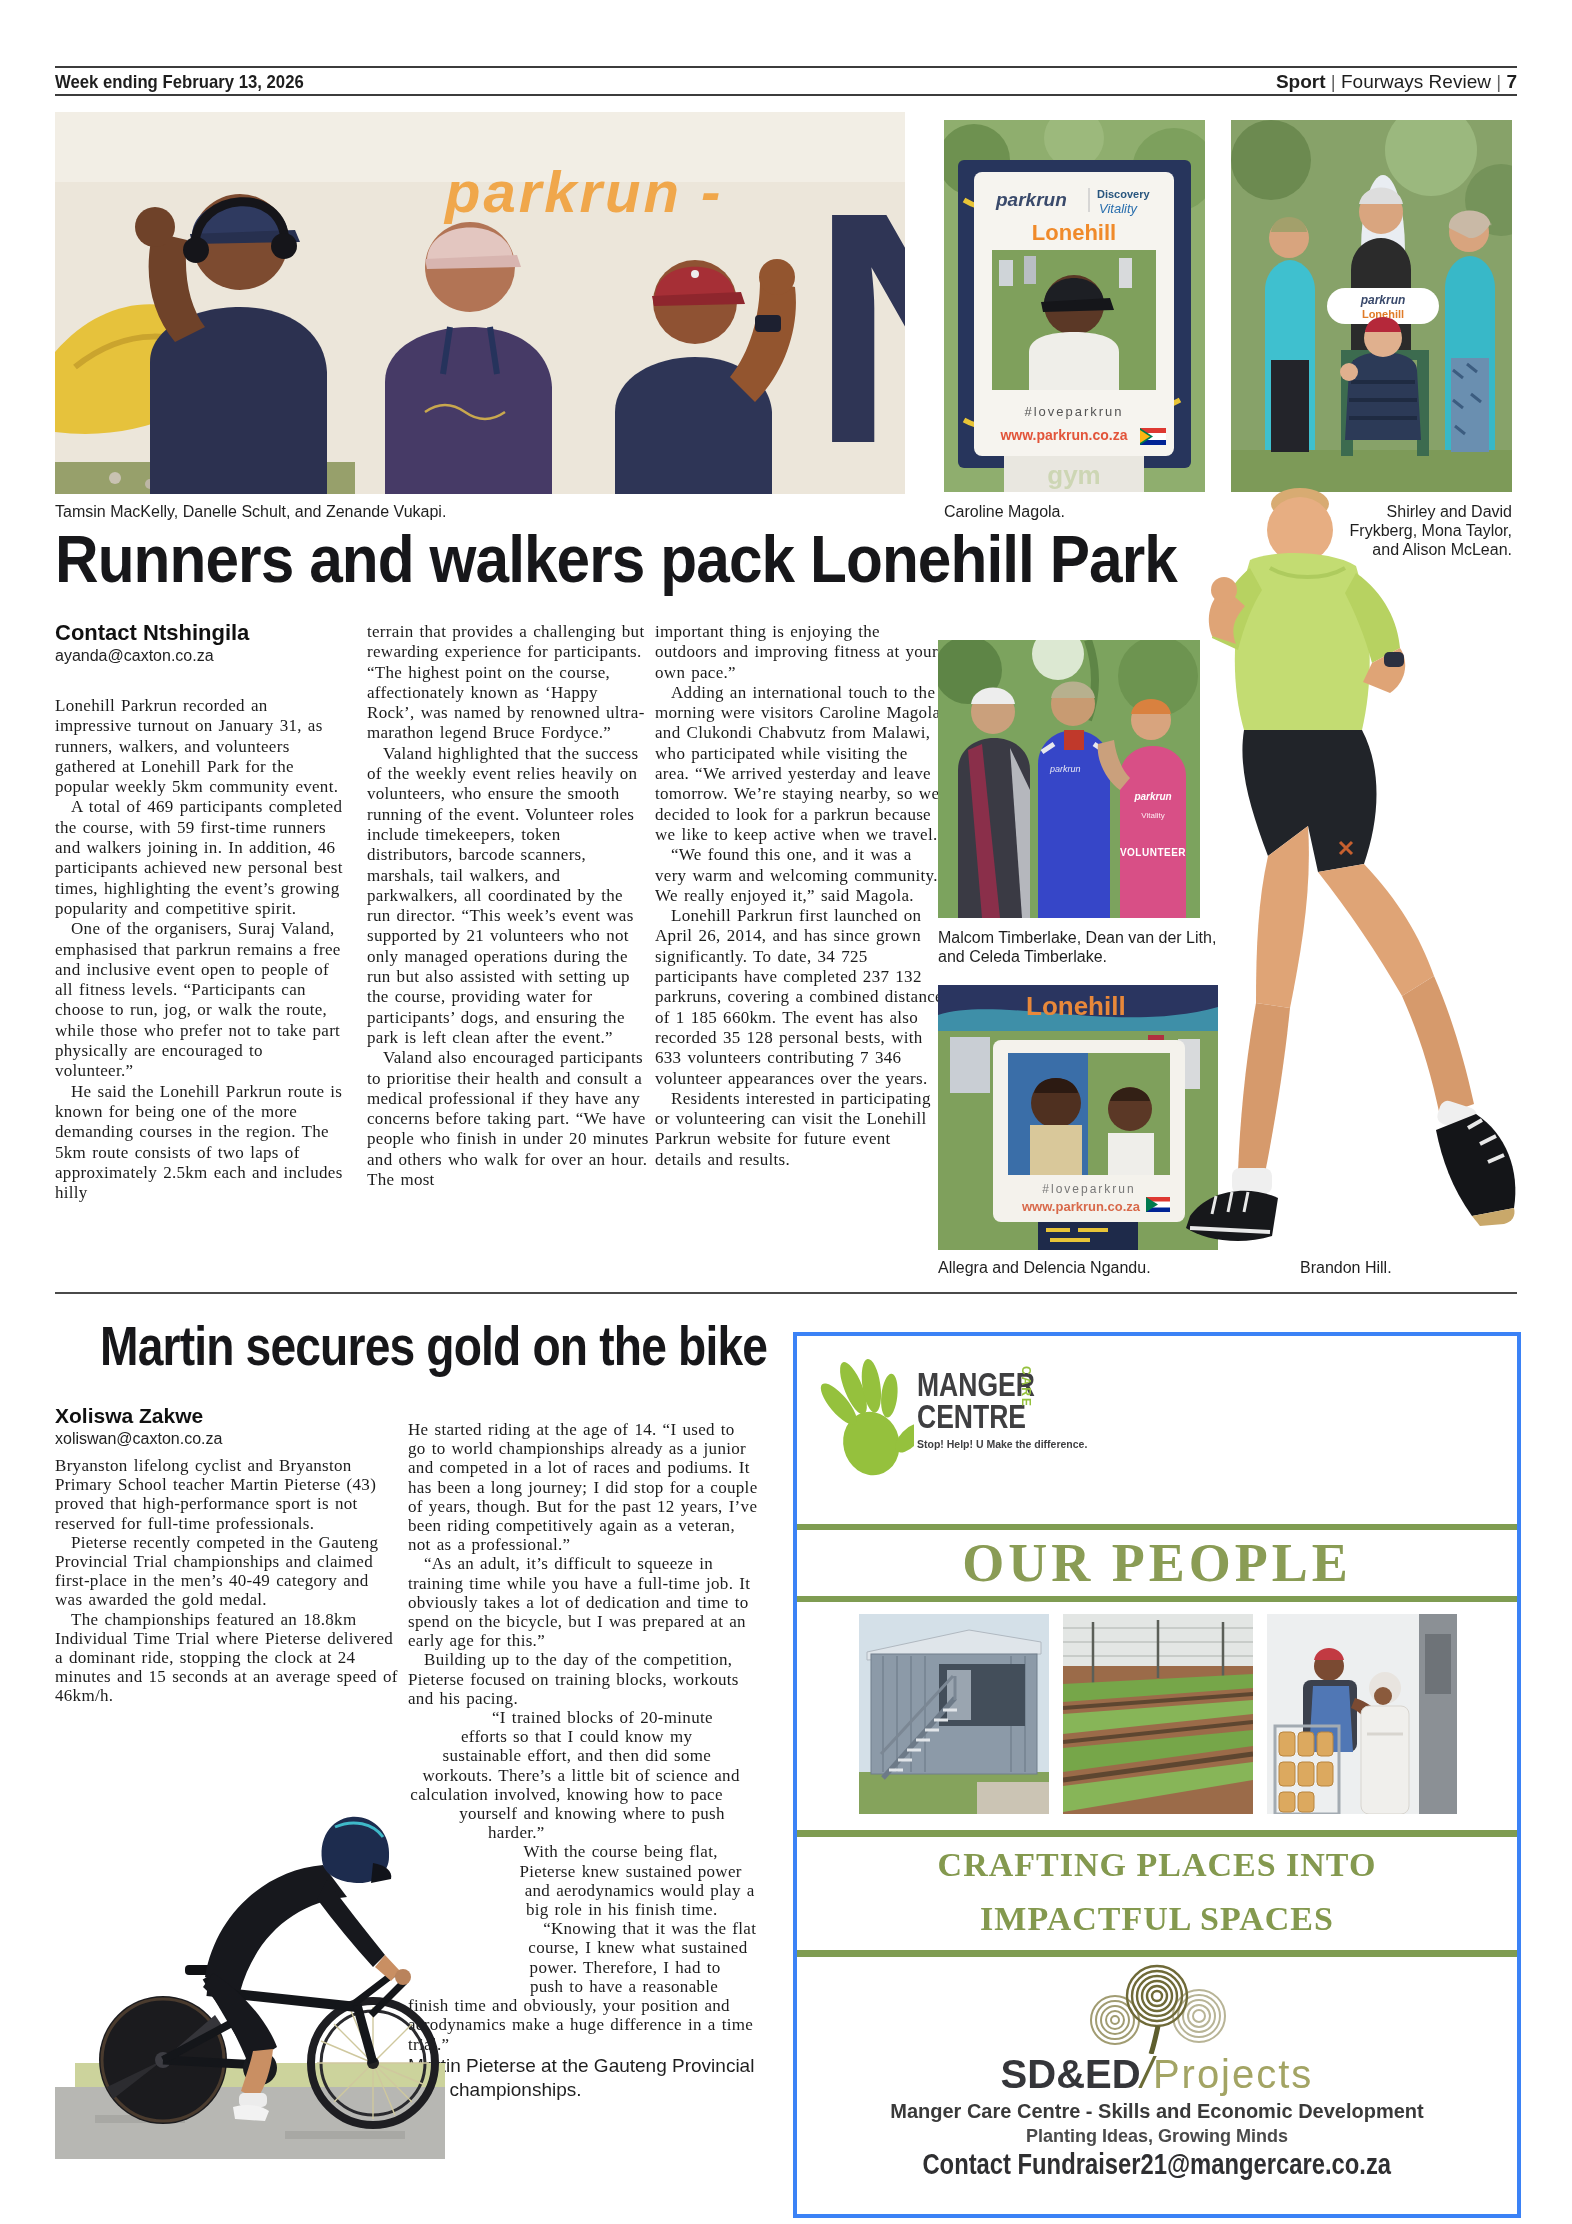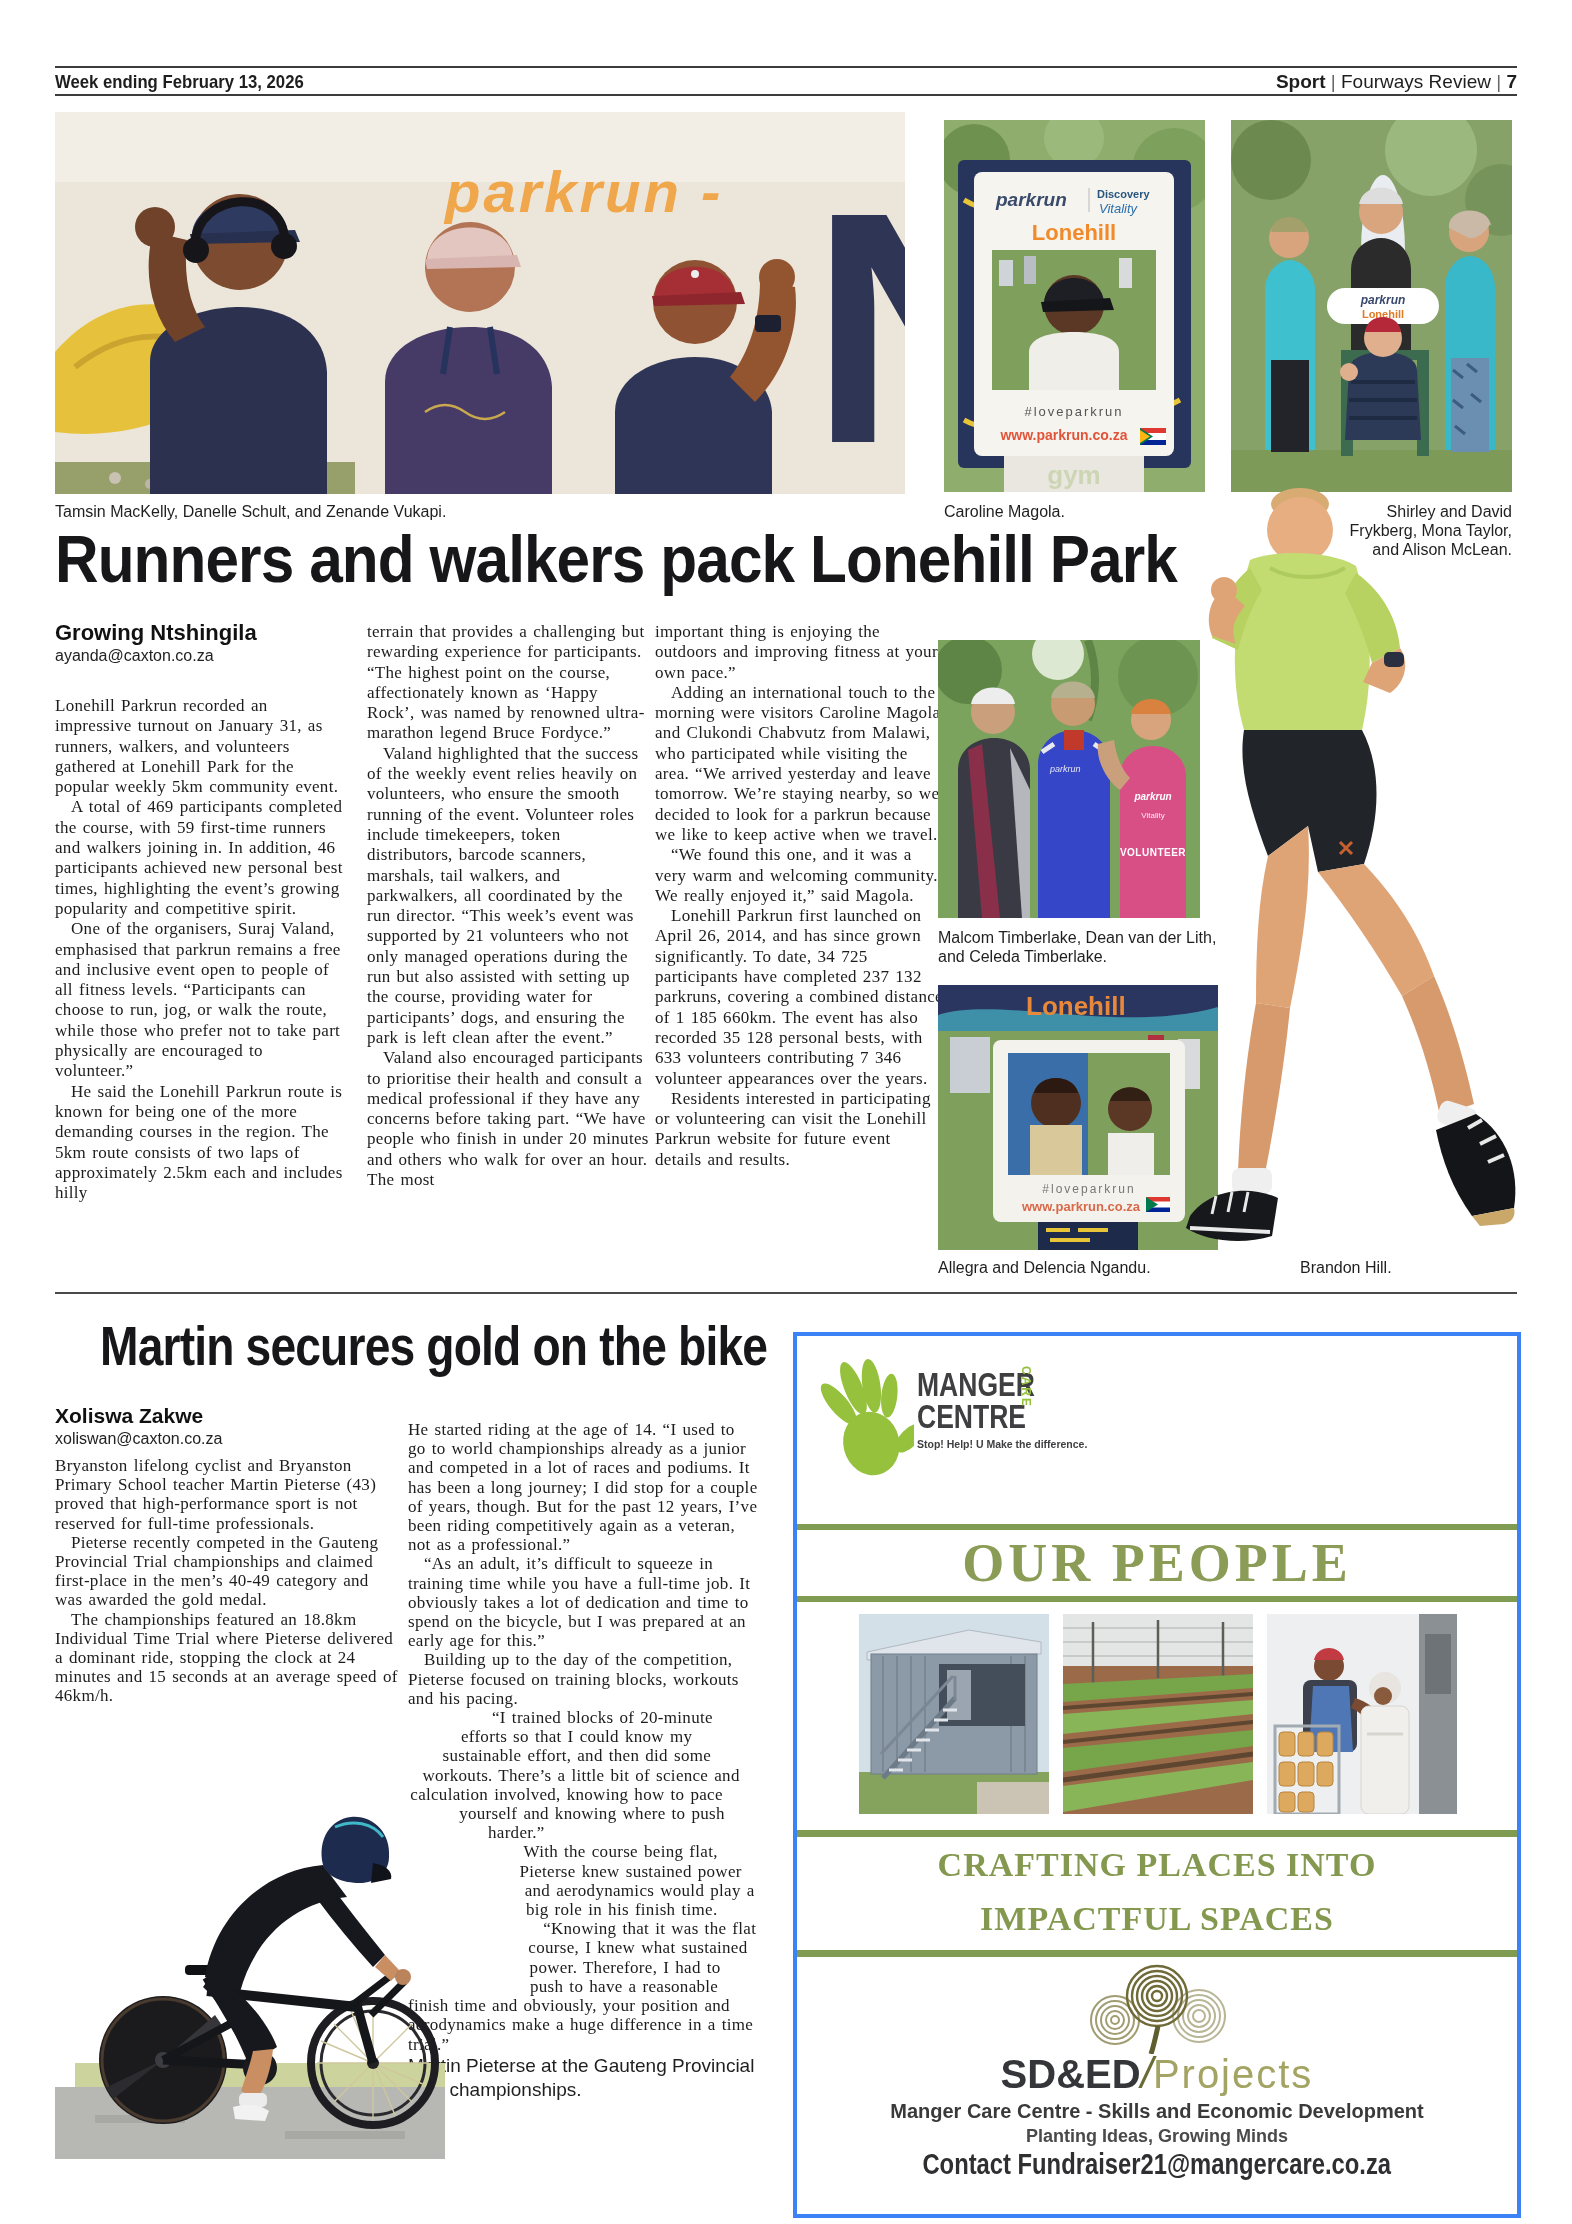--- a/index.html
+++ b/index.html
@@ -172,21 +172,21 @@
 </div>
 
 <div class="abs cap" style="left:55px;top:502px;width:640px;">Tamsin MacKelly, Danelle Schult, and Zenande Vukapi.</div>
 <div class="abs cap" style="left:944px;top:502px;width:261px;">Caroline Magola.</div>
 <div class="abs cap" style="left:1330px;top:502px;width:182px;text-align:right;">Shirley and David Frykberg, Mona Taylor, and Alison McLean.</div>
 
 <div class="abs headline" style="left:55px;top:520px;font-size:67px;">
   <span class="sq" style="transform:scaleX(.9);">Runners and walkers pack Lonehill Park</span>
 </div>
 
-<div class="abs byl-name" style="left:55px;top:620px;">Growing Ntshingila</div>
+<div class="abs byl-name" style="left:55px;top:620px;">Contact Ntshingila</div>
 <div class="abs byl-mail" style="left:55px;top:647px;">ayanda@caxton.co.za</div>
 
 <div class="abs bodycol" style="left:55px;top:696px;width:292px;">
   <p class="fl">Lonehill Parkrun recorded an impressive turnout on January 31, as runners, walkers, and volunteers gathered at Lonehill Park for the popular weekly 5km community event.</p>
   <p>A total of 469 participants completed the course, with 59 first-time runners and walkers joining in. In addition, 46 participants achieved new personal best times, highlighting the event’s growing popularity and competitive spirit.</p>
   <p>One of the organisers, Suraj Valand, emphasised that parkrun remains a free and inclusive event open to people of all fitness levels. “Participants can choose to run, jog, or walk the route, while those who prefer not to take part physically are encouraged to volunteer.”</p>
   <p>He said the Lonehill Parkrun route is known for being one of the more demanding courses in the region. The 5km route consists of two laps of approximately 2.5km each and includes hilly</p>
 </div>
 <div class="abs bodycol" style="left:367px;top:622px;width:284px;">
   <p class="fl">terrain that provides a challenging but rewarding experience for participants. “The highest point on the course, affectionately known as ‘Happy Rock’, was named by renowned ultra-marathon legend Bruce Fordyce.”</p>

